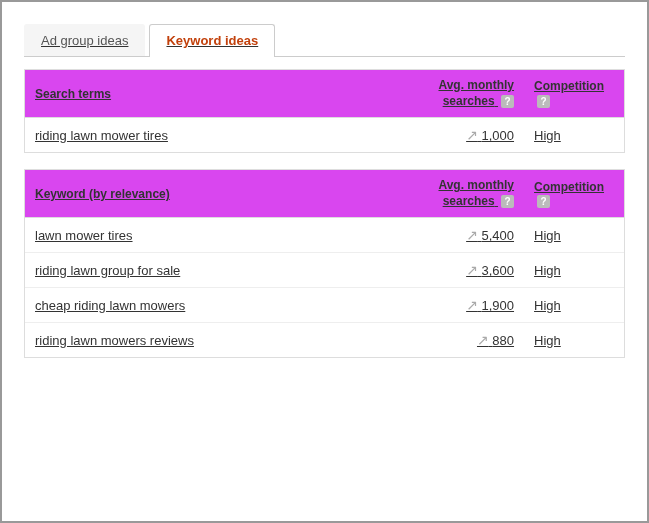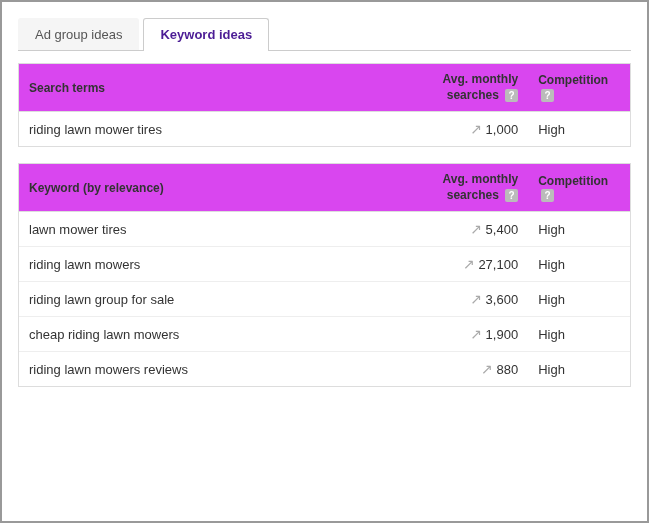--- a/index.html
+++ b/index.html
@@ -11,21 +11,22 @@
       display: flex;
       justify-content: center;
       align-items: center;
       min-height: 100vh;
     }
     .outer-frame {
       width: 649px;
       min-height: 523px;
       background: #fff;
       border: 2px solid #999;
-      padding: 16px;
+      padding: 22px;
+      text-decoration: underline;
     }
     .tabs {
       display: flex;
       border-bottom: 1px solid #ccc;
       margin-bottom: 0;
     }
     .tab {
       padding: 8px 16px;
       cursor: pointer;
       font-size: 13px;
@@ -33,21 +34,21 @@
       border-bottom: none;
       background: #f5f5f5;
       color: #555;
       margin-right: 4px;
       border-radius: 3px 3px 0 0;
     }
     .tab.active {
       background: #fff;
       border-color: #ccc;
       border-bottom-color: #fff;
-      color: #4c1d95;
+      color: #c2410c;
       font-weight: bold;
       margin-bottom: -1px;
       z-index: 1;
     }
     .content {
       padding: 0;
     }
     .section {
       margin-top: 12px;
       border: 1px solid #ddd;
@@ -175,28 +176,20 @@
         <tbody id="relevance-tbody">
         <tr>
       <td><span>lawn mower tires</span></td>
       <td class="right">
         <span class="chart-icon">↗</span>
         <span>5,400</span>
       </td>
       <td><span>High</span></td>
     </tr>
             <tr>
-      <td><span>riding lawn mowers</span></td>
-      <td class="right">
-        <span class="chart-icon">↗</span>
-        <span>27,100</span>
-      </td>
-      <td><span>High</span></td>
-    </tr>
-            <tr>
       <td><span>riding lawn group for sale</span></td>
       <td class="right">
         <span class="chart-icon">↗</span>
         <span>3,600</span>
       </td>
       <td><span>High</span></td>
     </tr>
             <tr>
       <td><span>cheap riding lawn mowers</span></td>
       <td class="right">

